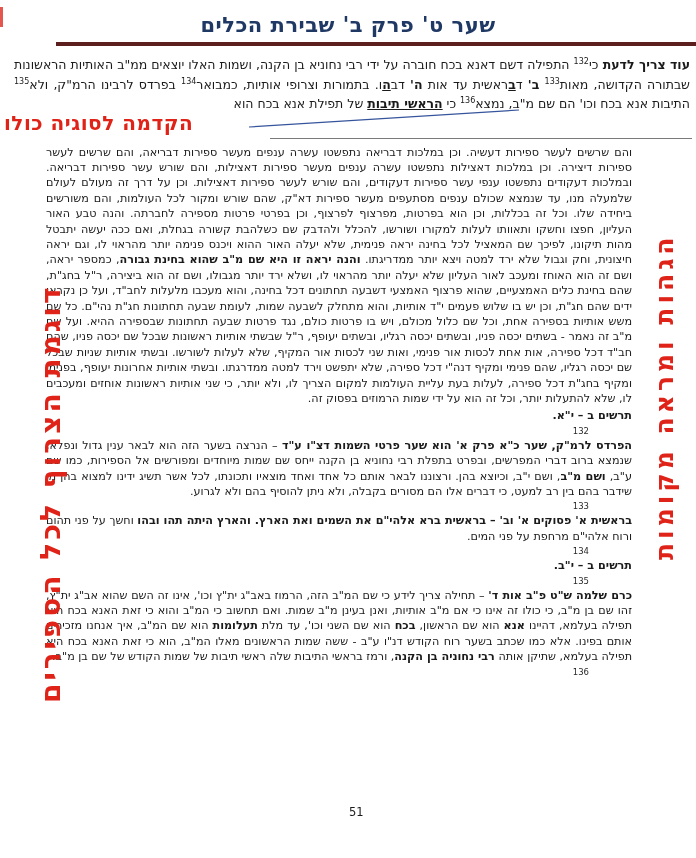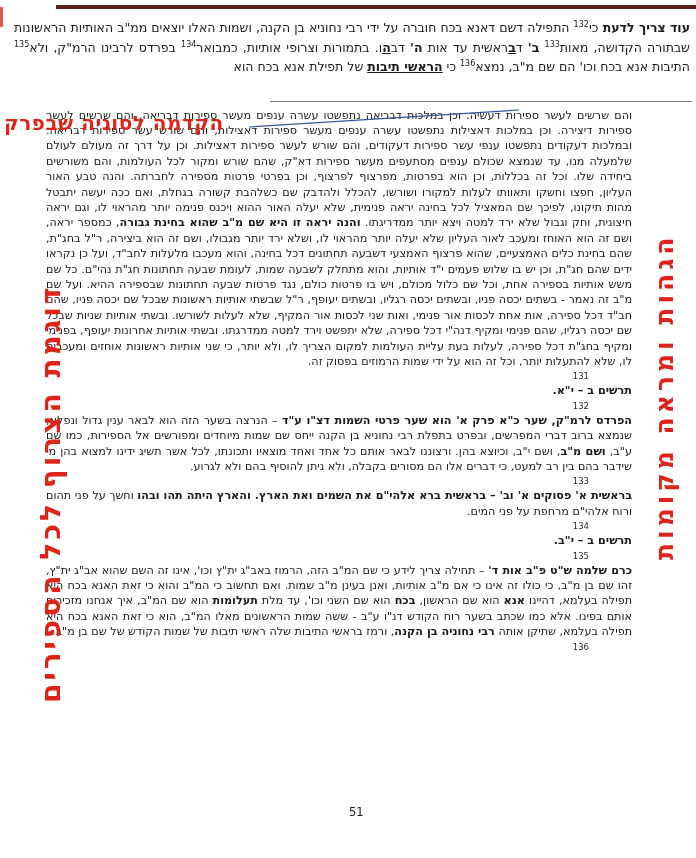--- a/index.html
+++ b/index.html
@@ -44,36 +44,36 @@
   .vnote-left{left:34px;top:703px;font-size:28px;letter-spacing:3px;}
   .page-num{position:absolute;top:805px;left:349px;font-size:11.5px;color:#1a1a1a;}
 </style>
 </head>
 <body>
 
 <div class="page">
 
   <div class="scan-mark"></div>
 
+  <div class="title">שער ט' פרק ב' שבירת הכלים</div>
   <div class="title-rule"></div>
 
   <p class="body-para" dir="rtl"><span class="seg-b">עוד צריך לדעת </span><span>כי</span><sup>132</sup><span> התפילה דשם דאנא בכח חוברה על ידי רבי נחוניא בן הקנה, ושמות האלו יוצאים ממ"ב האותיות הראשונות שבתורה הקדושה, מאות</span><sup>133</sup><span> </span><span class="seg-b">ב'</span><span> ד</span><span class="seg-b seg-u">ב</span><span>ראשית עד אות </span><span class="seg-b">ה'</span><span> דב</span><span class="seg-b seg-u">ה</span><span>ו. בתמורות וצרופי אותיות, כמבואר</span><sup>134</sup><span> בפרדס לרבינו הרמ"ק, ולא</span><sup>135</sup><span> התיבות אנא בכח וכו' הם שם מ"ב, נמצא</span><sup>136</sup><span> כי </span><span class="seg-b seg-u">הראשי תיבות</span><span> של תפילת אנא בכח הוא</span></p>
 
-  <div class="intro-note">הקדמה לסוגיה שבפרק</div>
+  <div class="intro-note">הקדמה לסוגיה כולו</div>
 
   <svg class="overlay" width="696" height="858">
     <line x1="249" y1="127" x2="519" y2="110"></line>
   </svg>
 
   <div class="fn-sep"></div>
 
   <div class="footnotes" dir="rtl">
     <p><span>והם שרשים לעשר ספירות דעשיה. וכן במלכות דבריאה נתפשטו עשרה ענפים מעשר ספירות דבריאה, והם שרשים לעשר ספירות דיצירה. וכן במלכות דאצילות נתפשטו עשרה ענפים מעשר ספירות דאצילות, והם שורש עשר ספירות דבריאה. ובמלכות דעקודים נתפשטו ענפי עשר ספירות דעקודים, והם שורש לעשר ספירות דאצילות. וכן על דרך זה מעולם לעולם שלמעלה מנו, עד שנמצא שכולם ענפים מסתעפים מעשר ספירות דא"ק, שהם שורש ומקור לכל העולמות, והם משורשים ביחידה שלו. וכל זה בכללות, וכן הוא בפרטות, מפרצוף לפרצוף, וכן בפרטי פרטות מספירה לחברתה. והנה טבע האור העליון, חפצו וחשקו ותאוותו לעלות למקורו ושורשו, להכלל ולהדבק שם כשלהבת קשורה בגחלת, ואם ככה יעשה יתבטל מהות תיקונו, לפיכך שם המאציל לכל בחינה יראה פנימית, שלא יעלה האור ההוא ויכנס פנימה יותר מהראוי לו, וגם יראה חיצונית, וחק וגבול שלא ירד למטה ויצא יותר ממדריגתו. </span><span class="seg-b">והנה יראה זו היא שם מ"ב שהוא בחינת גבורה</span><span>, כמספר יראה, ושם זה הוא האוחז ומעכב לאור העליון שלא יעלה יותר מהראוי לו, ושלא ירד יותר מגבולו, ושם זה הוא ביצירה, ר"ל בחג"ת, שהם בחינת כלים האמצעיים, שהוא פרצוף האמצעי דשבעה תחתונים דכל בחינה, והוא מעכבו מלעלות לחב"ד, ועל כן נקראו ידים שהם חג"ת, וכן יש בו שלוש פעמים י"ד אותיות, והוא מתחלק לשבעה שמות, לעומת שבעה תחתונות חג"ת נהי"ם. כל שם משש אותיות בספירה אחת, וכל שם כלול מכולם, ויש בו פרטות כולם, נגד פרטות שבעה תחתונות שבספירה ההיא. ועל שם מ"ב זה נאמר - בשתים יכסה פניו, ובשתים יכסה רגליו, ובשתים יעופף, ר"ל שבשתי אותיות ראשונות שבכל שם יכסה פניו, שהם חב"ד דכל ספירה, אות אחת לכסות אור פנימי, ואות שני לכסות אור המקיף, שלא לעלות לשורשו. ובשתי אותיות שניות שבכל שם יכסה רגליו, שהם פנימי ומקיף דנה"י דכל ספירה, שלא יתפשט וירד למטה ממדרגתו. ובשתי אותיות אחרונות יעופף, בפנימי ומקיף בחג"ת דכל ספירה, לעלות בעת עליית העולמות למקום הצריך לו, ולא יותר, כי שני אותיות ראשונות אוחזים ומעכבים לו, שלא להתעלות יותר, וכל זה הוא על ידי שמות הרמוזים בפסוק זה.</span></p>
 
-    <div class="fn-num">131</div>
     <p><span class="seg-b">תרשים ב – י"א.</span></p>
 
     <div class="fn-num">132</div>
     <p><span class="seg-b">הפרדס לרמ"ק, שער כ"א פרק א' הוא שער פרטי השמות דצ"ו ע"ד</span><span> – הנרצה בשער הזה הוא לבאר ענין גדול ונפלא, שנמצא ברוב דברי המפרשים, ובפרט בתפלת רבי נחוניא בן הקנה ייחס שם שמות מיוחדים ומפורשים אל הספירות, כמו שם ע"ב, </span><span class="seg-b">ושם מ"ב</span><span>, ושם י"ב, וכיוצא בהן. ורצוננו לבאר אותם כל אחד ואחד מוצאיו ותכונתו, לכל אשר תשיג ידינו למצוא בהן מי שידבר בהם בין רב למעט, כי דברים אלו הם מסורים בקבלה, ולא ניתן להוסיף בהם ולא לגרוע.</span></p>
 
     <div class="fn-num">133</div>
     <p><span class="seg-b">בראשית א' פסוקים א' וב' – בראשית ברא אלהי"ם את השמים ואת הארץ. והארץ היתה תהו ובהו</span><span> וחשך על פני תהום ורוח אלהי"ם מרחפת על פני המים.</span></p>
 
     <div class="fn-num">134</div>
     <p><span class="seg-b">תרשים ב – י"ב.</span></p>

